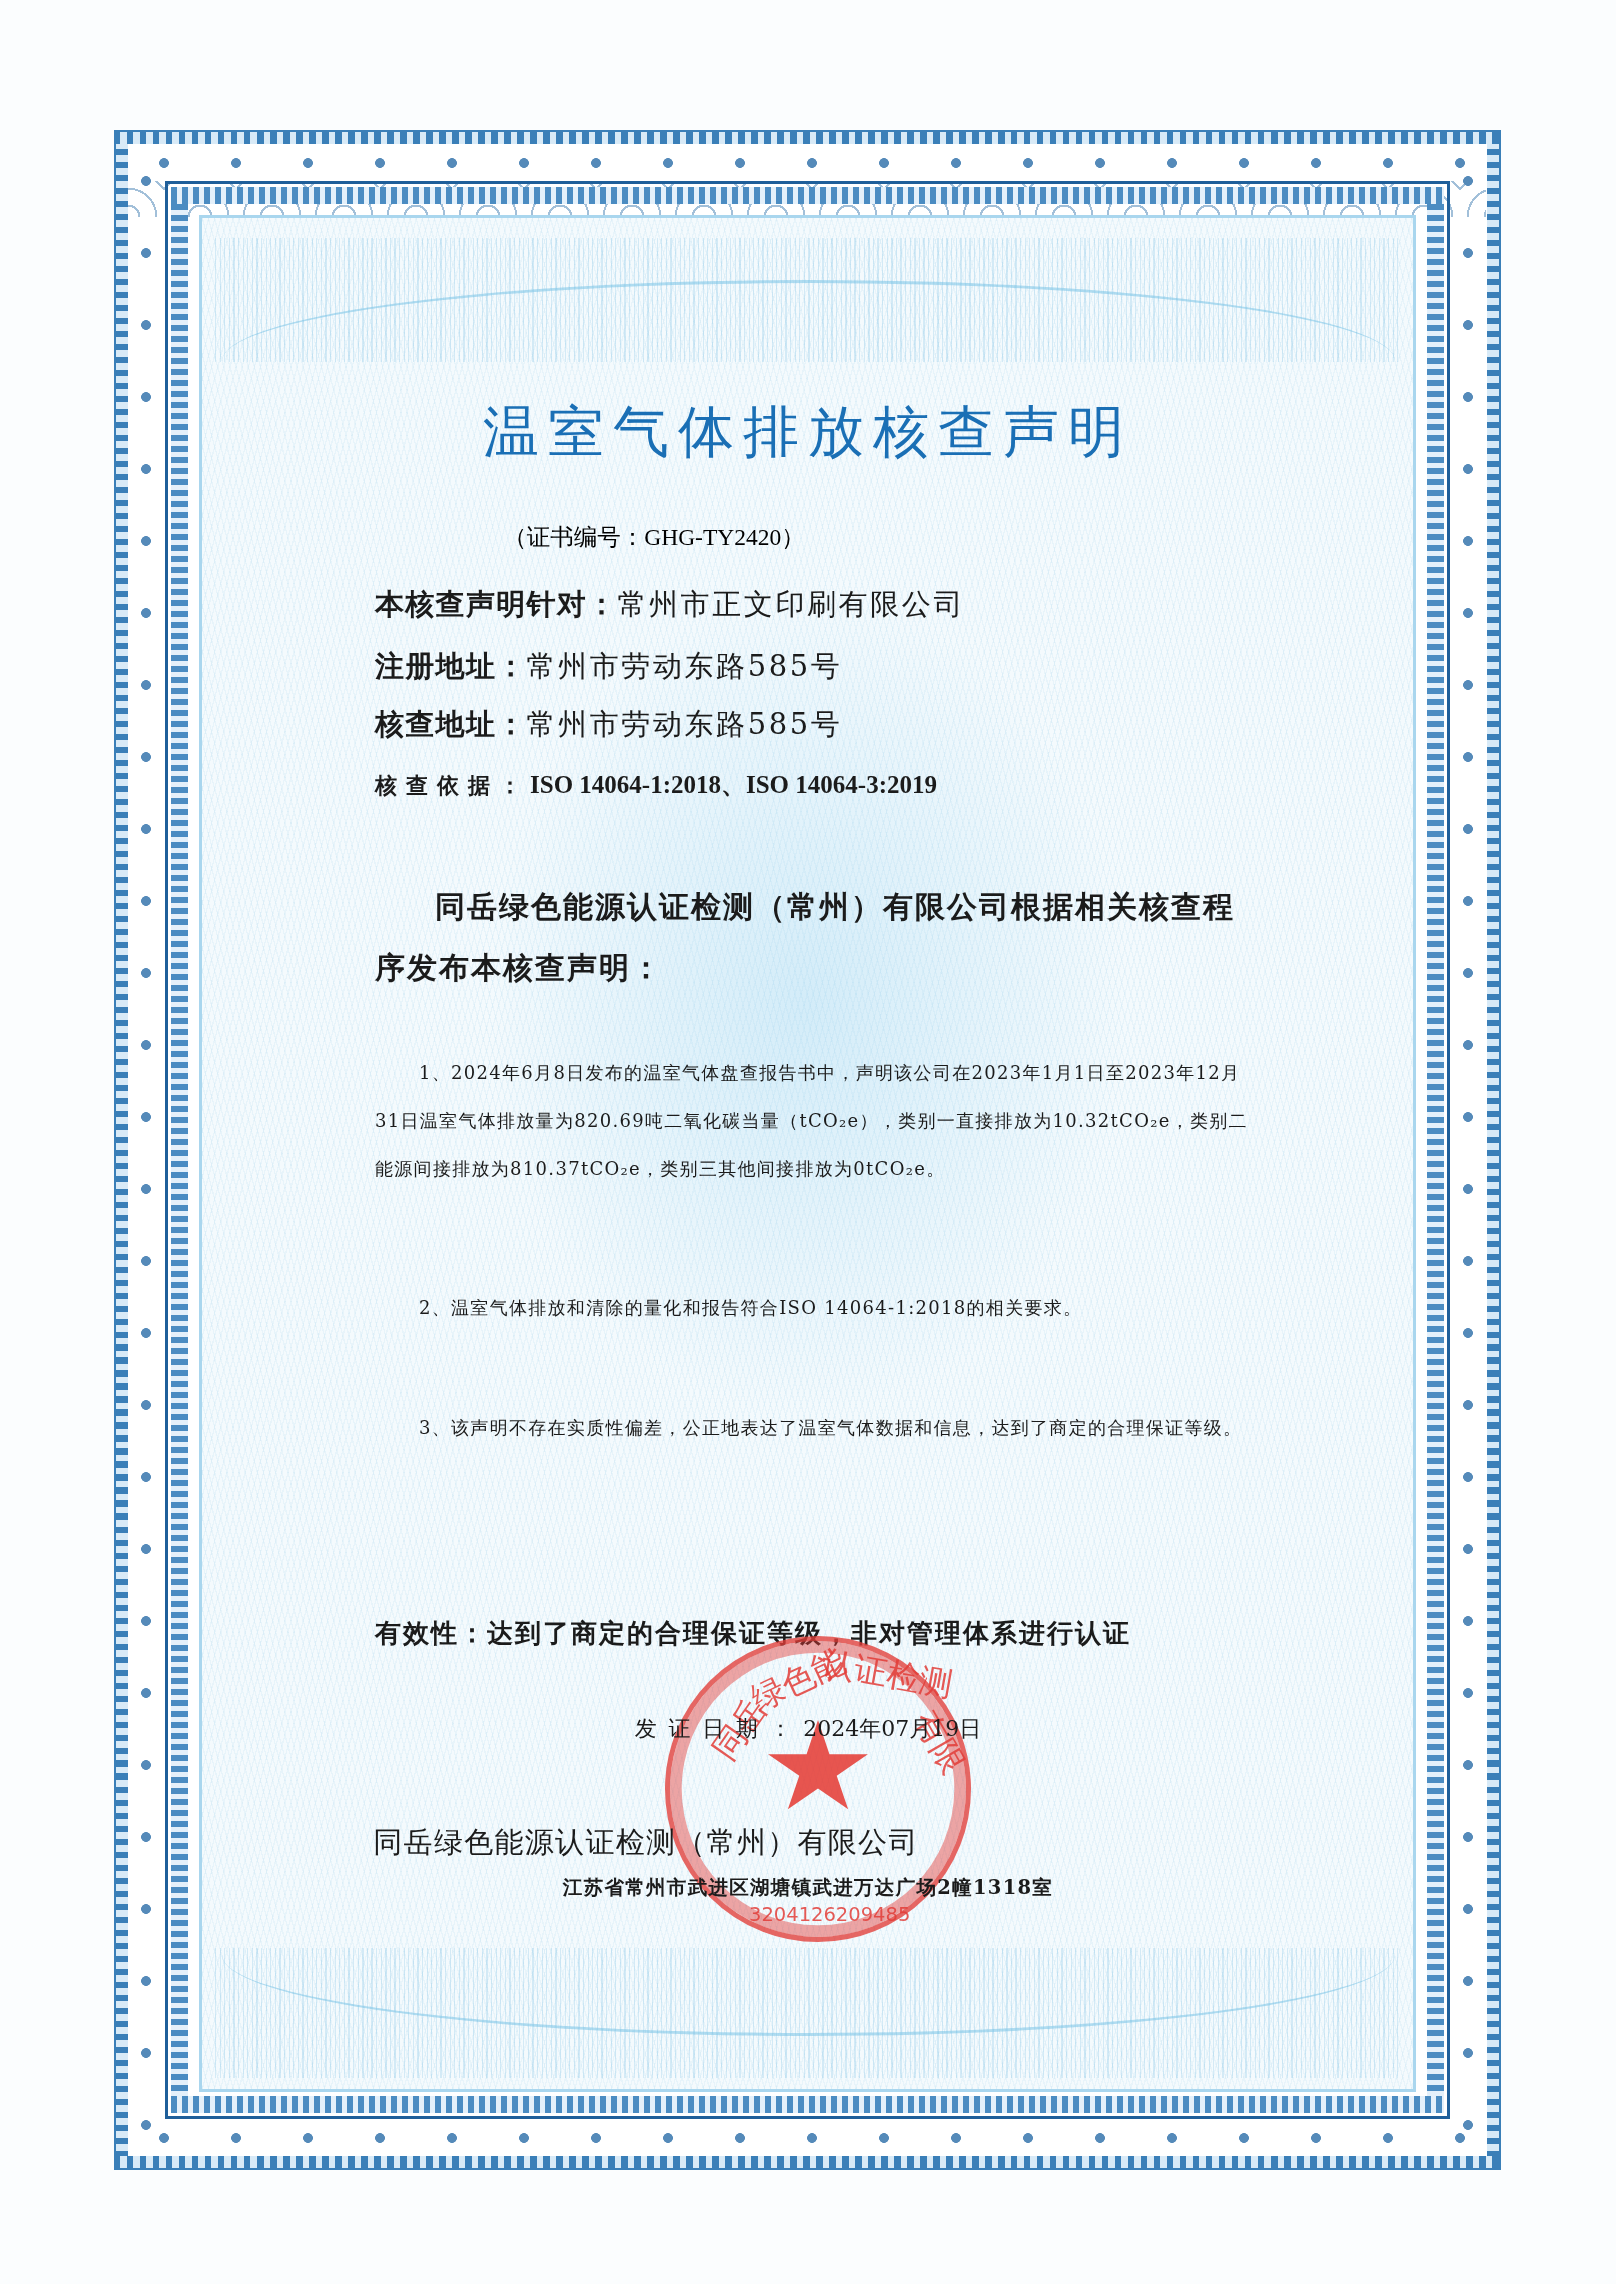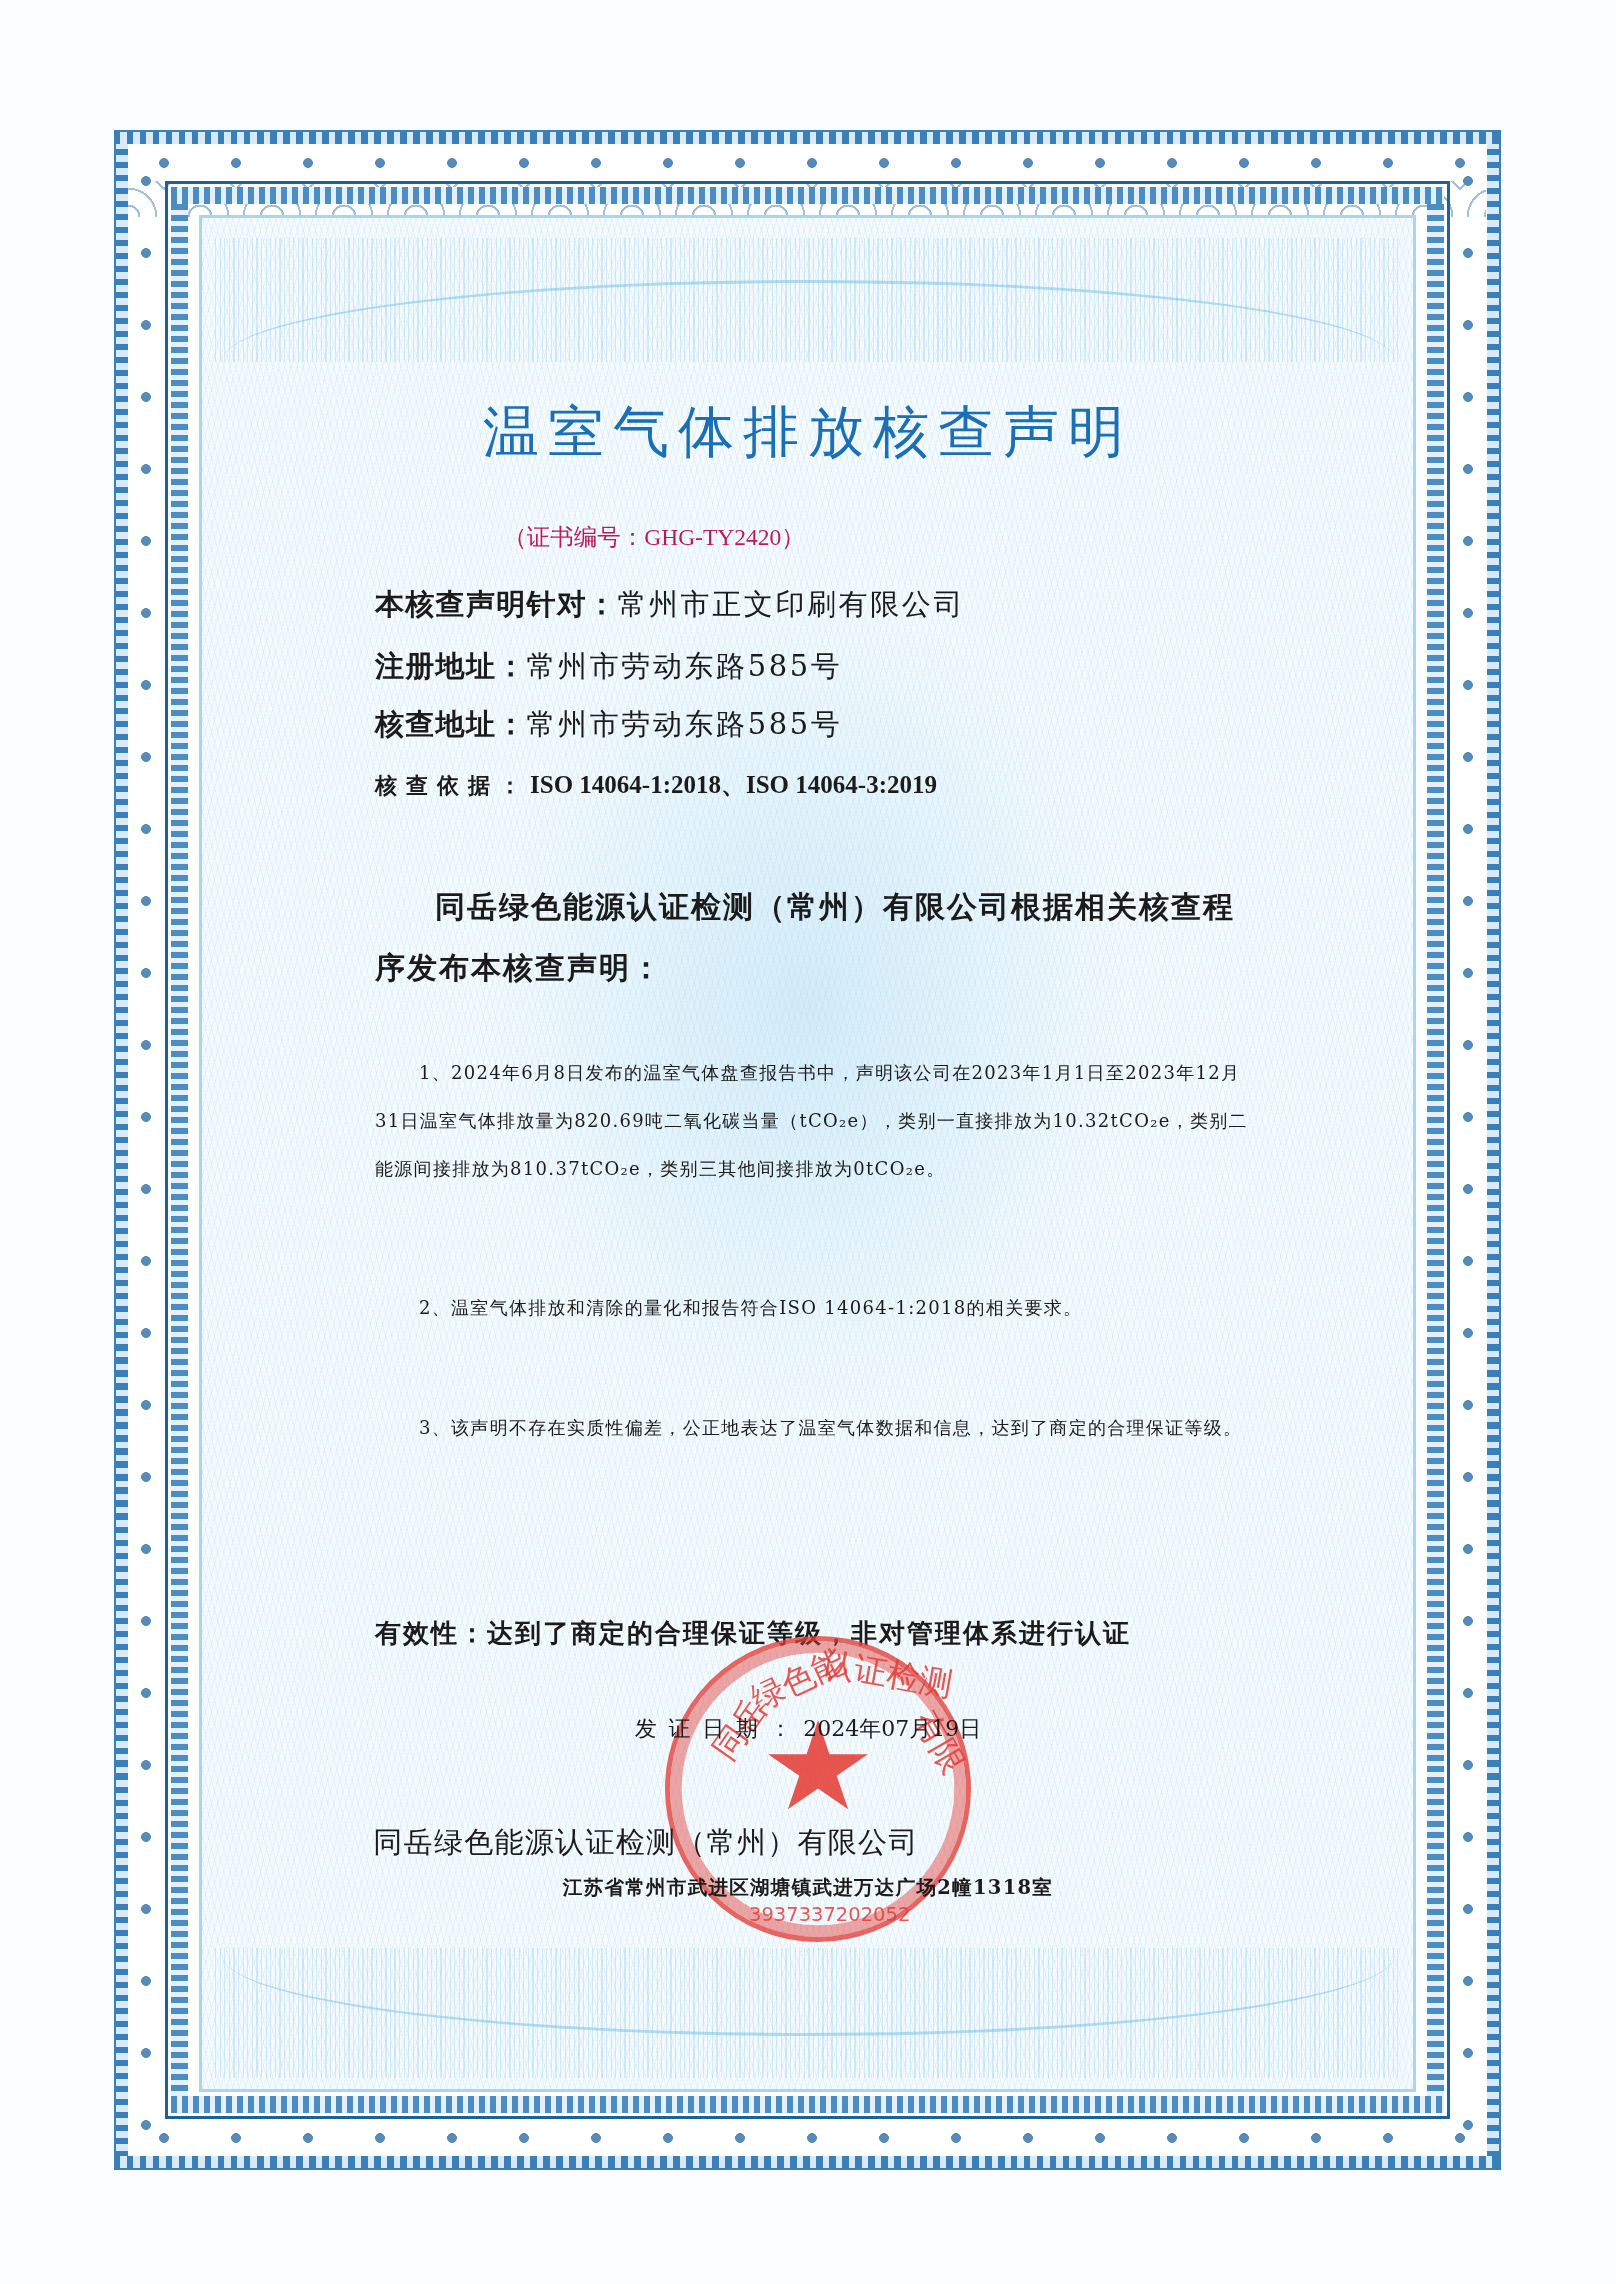--- a/index.html
+++ b/index.html
@@ -82,21 +82,21 @@
   }
 
   
   .title {
     left:0; width:1616px; top:404px; text-align:center;
     font-family:"DejaVu Serif", serif; font-size:56px; letter-spacing:9px;
     color:#1a6fb5; font-weight:normal; line-height:1;
   }
   .cert-no {
     left:0; width:1308px; top:521px; text-align:center;
-    font-family:"DejaVu Serif", serif; font-size:23.5px; color:#be185d;
+    font-family:"DejaVu Serif", serif; font-size:23.5px; color:#000000;
   }
   .field {
     left:375px; font-size:29px; line-height:1; white-space:nowrap;text-align:right;
   }
   .field .lbl { font-weight:bold; letter-spacing:1.3px; }
   .field .val { font-family:"DejaVu Serif", serif; letter-spacing:2.6px; }
   .basis { left:375px; top:768px; font-size:22px; font-weight:bold; white-space:nowrap; }
   .basis .lbl { letter-spacing:9px; }
   .basis .val { font-family:"Liberation Serif", serif; font-size:25px; letter-spacing:0; }
   .intro {
@@ -181,20 +181,20 @@
 </div>
 
 <div class="abs validity">有效性：达到了商定的合理保证等级，非对管理体系进行认证</div>
 
 <div class="abs seal"></div>
 <div class="abs seal-star"></div>
 <div class="seal-text" style="left:707px; top:1707px; transform:rotate(-55deg);">同岳</div>
 <div class="seal-text" style="left:749px; top:1658px; transform:rotate(-25deg);">绿色能</div>
 <div class="seal-text" style="left:821px; top:1652px; transform:rotate(10deg);">认证检测</div>
 <div class="seal-text" style="left:906px; top:1720px; transform:rotate(60deg);">有限</div>
-<div class="seal-num" style="left:749px; top:1903px;">3937337202052</div>
+<div class="seal-num" style="left:749px; top:1903px;">3204126209485</div>
 
 <div class="abs issue-date">
   <span class="lbl">发证日期：</span><span>2024年07月19日</span>
 </div>
 <div class="abs issuer">同岳绿色能源认证检测（常州）有限公司</div>
 <div class="abs issuer-addr">江苏省常州市武进区湖塘镇武进万达广场2幢1318室</div>
 
 
 </body></html>

